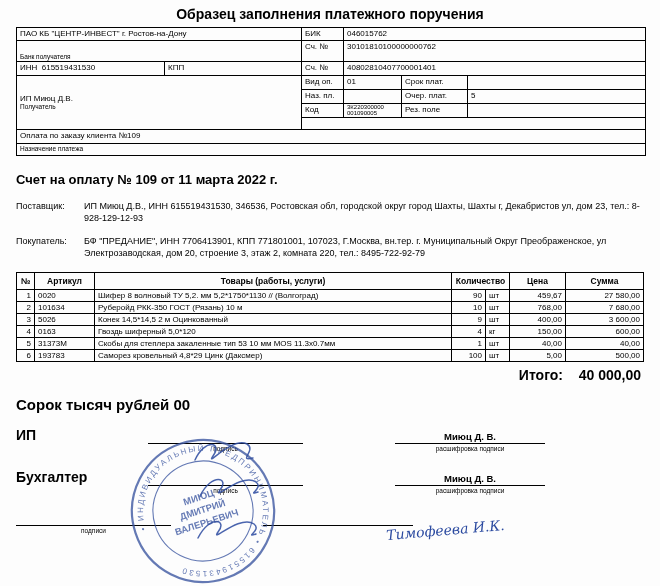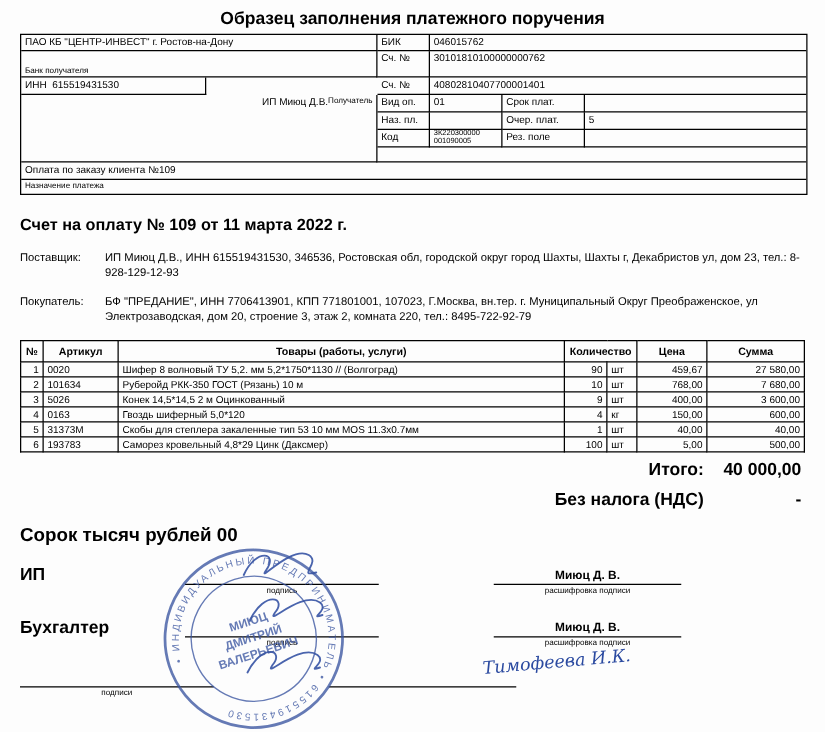--- a/index.html
+++ b/index.html
@@ -10,21 +10,21 @@
 
   
   .pform { margin:5px 14px 0 16px; display:grid;
            grid-template-columns:148px 137px 42px 58px 66px 1fr;
            grid-template-rows:13px 12px 9px 14px 14px 14px 14px 12px 14px 11px;
            border:1px solid #000; font-size:8px; line-height:1.15; }
   .pform > div { padding:1px 3px; box-sizing:border-box; overflow:hidden; white-space:nowrap; }
   .bR { border-right:1px solid #000; }
   .bB { border-bottom:1px solid #000; }
   .tiny { font-size:6.5px; }
-  .flexcol { display:flex; flex-direction:row; justify-content:flex-end; }
+  .flexcol { display:flex; flex-direction:column; justify-content:center; }
   .alignend { display:flex; align-items:flex-end; }
   .kod { font-size:6px; line-height:6px; padding-top:0 !important; }
 
   
   .inv-title { margin:16px 16px 0; font-size:13px; font-weight:bold; }
   .party { margin:13px 16px 0; display:grid; grid-template-columns:68px 1fr; font-size:9px;
            line-height:1.35; row-gap:11px; }
   .party .plabel { padding-top:0; }
 
   table.items { border-collapse:collapse; margin:12px 16px 0; width:628px; font-size:8px; }
@@ -75,20 +75,21 @@
     <div class="bR bB" style="grid-column:3/4;grid-row:1/2">БИК</div>
     <div class="bB" style="grid-column:4/7;grid-row:1/2">046015762</div>
 
     <div class="bR bB tiny alignend" style="grid-column:1/3;grid-row:2/4">Банк получателя</div>
     <div class="bR bB" style="grid-column:3/4;grid-row:2/4">Сч. №</div>
     <div class="bB" style="grid-column:4/7;grid-row:2/4">30101810100000000762</div>
 
     <div class="bR bB" style="grid-column:1/2;grid-row:4/5">
       <span>ИНН</span>&nbsp;&nbsp;<span>615519431530</span>
     </div>
+    <div class="bR bB" style="grid-column:2/3;grid-row:4/5">КПП</div>
     <div class="bR bB" style="grid-column:3/4;grid-row:4/5">Сч. №</div>
     <div class="bB" style="grid-column:4/7;grid-row:4/5">40802810407700001401</div>
 
     <div class="bR bB flexcol" style="grid-column:1/3;grid-row:5/9">
       <span>ИП Миюц Д.В.</span>
       <span class="tiny">Получатель</span>
     </div>
     <div class="bR bB" style="grid-column:3/4;grid-row:5/6">Вид оп.</div>
     <div class="bR bB" style="grid-column:4/5;grid-row:5/6">01</div>
     <div class="bR bB" style="grid-column:5/6;grid-row:5/6">Срок плат.</div>
@@ -187,24 +188,20 @@
         <td class="c-unit">шт</td>
         <td class="c-price ta-r">5,00</td>
         <td class="c-sum ta-r">500,00</td>
       </tr>
     </tbody>
   </table>
 
   <div class="totals">
     <div class="t-label">Итого:</div>
     <div class="t-val">40 000,00</div>
-  </div>
-  <div class="totals">
-    <div class="t-label">Без налога (НДС)</div>
-    <div class="t-val">-</div>
   </div>
 
   <div class="summary">
     <div class="words">Сорок тысяч рублей 00</div>
   </div>
 
   <div class="sigs">
     <div class="sigrow">
       <div class="sig-role">ИП</div>
       <div class="sig-lineblock">

